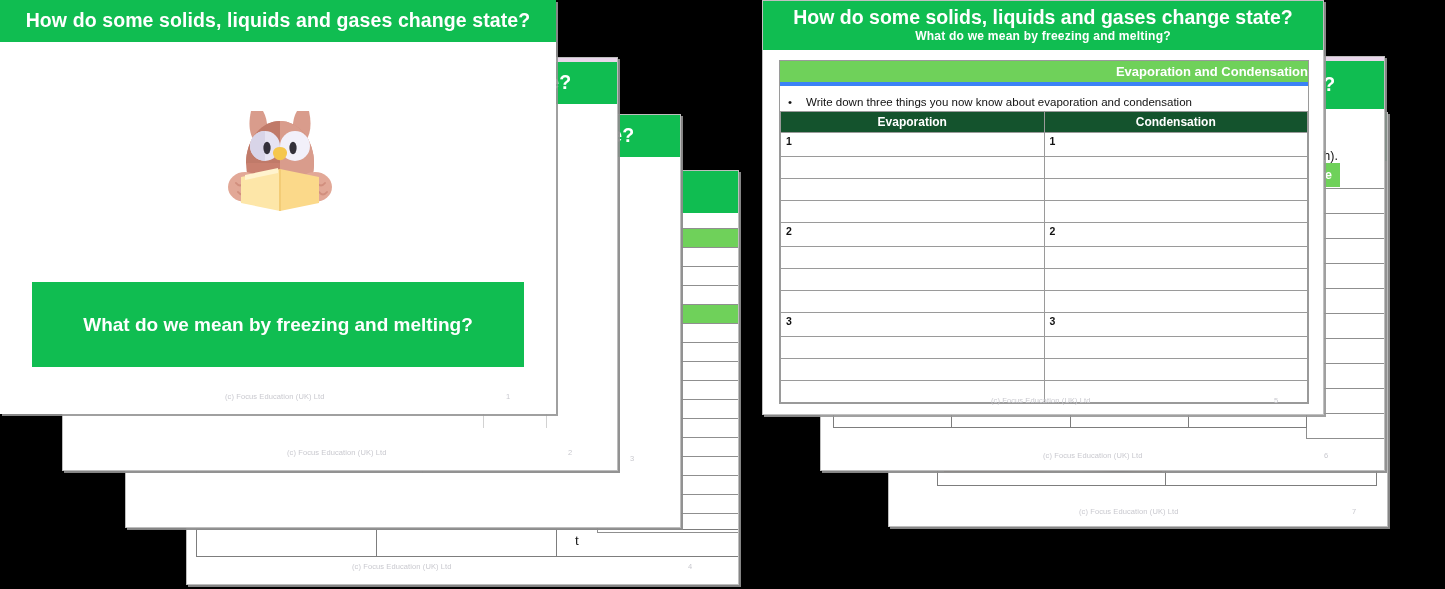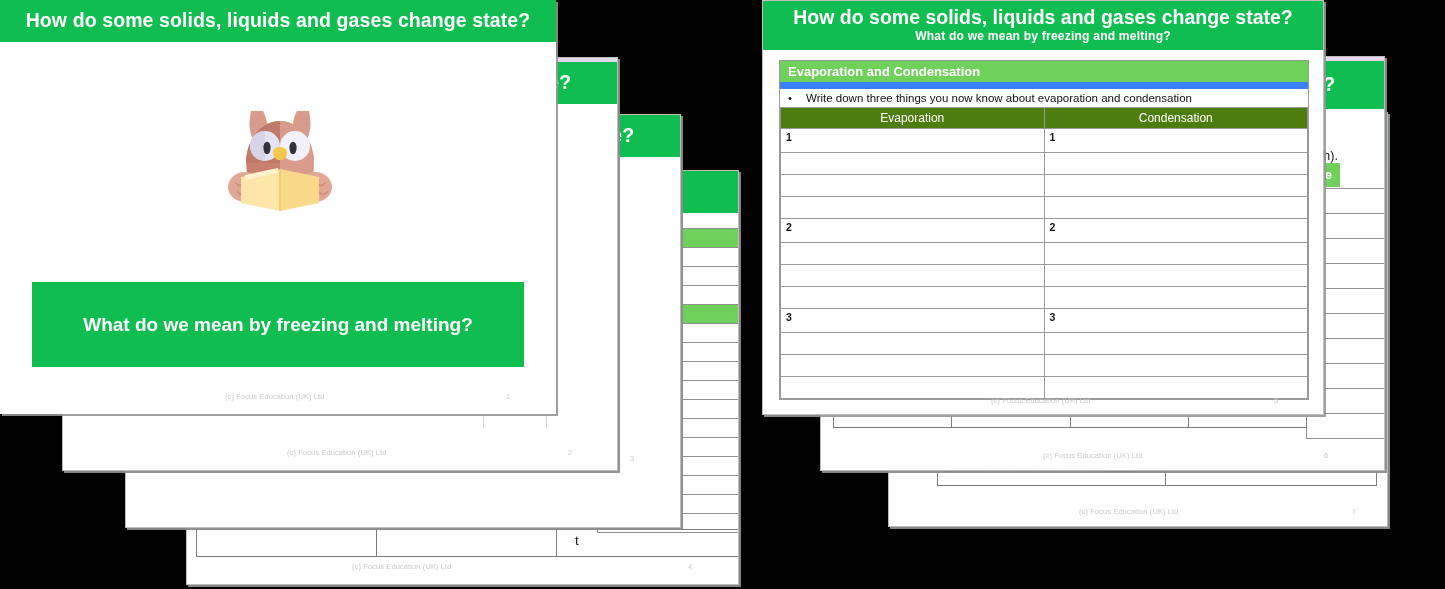--- a/index.html
+++ b/index.html
@@ -199,40 +199,41 @@
     border: 1px solid #9a9a9a;
     box-sizing: border-box;
     background: #ffffff;
   }
   .ec-header {
     background: #6fd15a;
     color: #ffffff;
     font-size: 13px;
     font-weight: bold;
     padding: 3px 0 3px 8px;
-    border-bottom: 7px solid #3b82f6;
+    border-bottom: 4px solid #3b82f6;
+    text-align: right;
   }
   .ec-instruction {
     font-size: 11.5px;
     color: #111111;
-    padding: 3px 0 3px 8px;
+    padding: 10px 0 3px 8px;
     border-bottom: 1px solid #9a9a9a;
     white-space: nowrap;
   }
   .ec-instruction .bullet { display: inline-block; width: 18px; }
   .ec-table {
     width: 100%;
     border-collapse: collapse;
     table-layout: fixed;
   }
   .ec-table th {
-    background: #4d7c0f;
+    background: #14532d;
     color: #ffffff;
     font-size: 12px;
-    font-weight: normal;
+    font-weight: bold;
     height: 18px;
     border: 1px solid #9a9a9a;
     border-top: none;
   }
   .ec-table td {
     border: 1px solid #9a9a9a;
     height: 21px;
     font-size: 10.5px;
     font-weight: bold;
     color: #111111;

